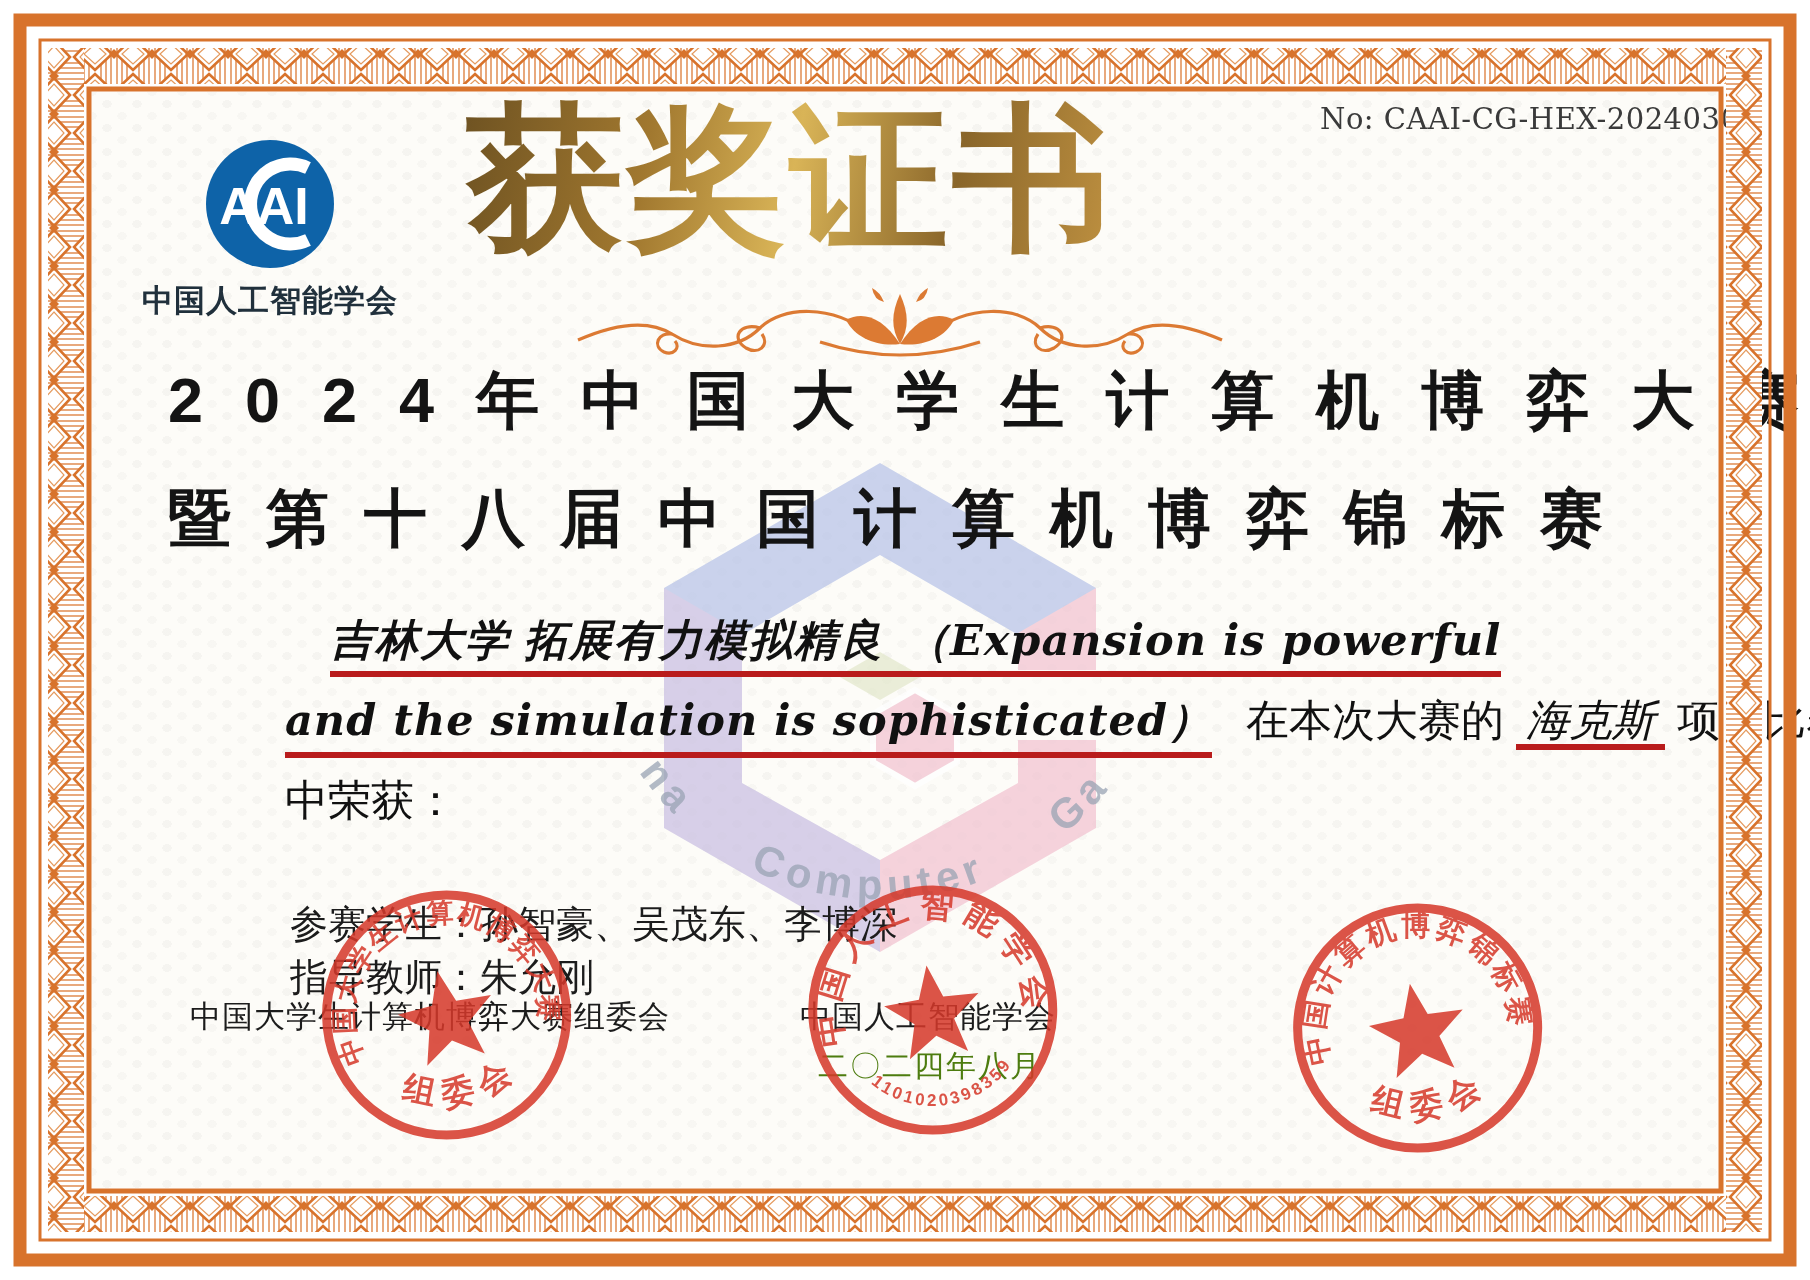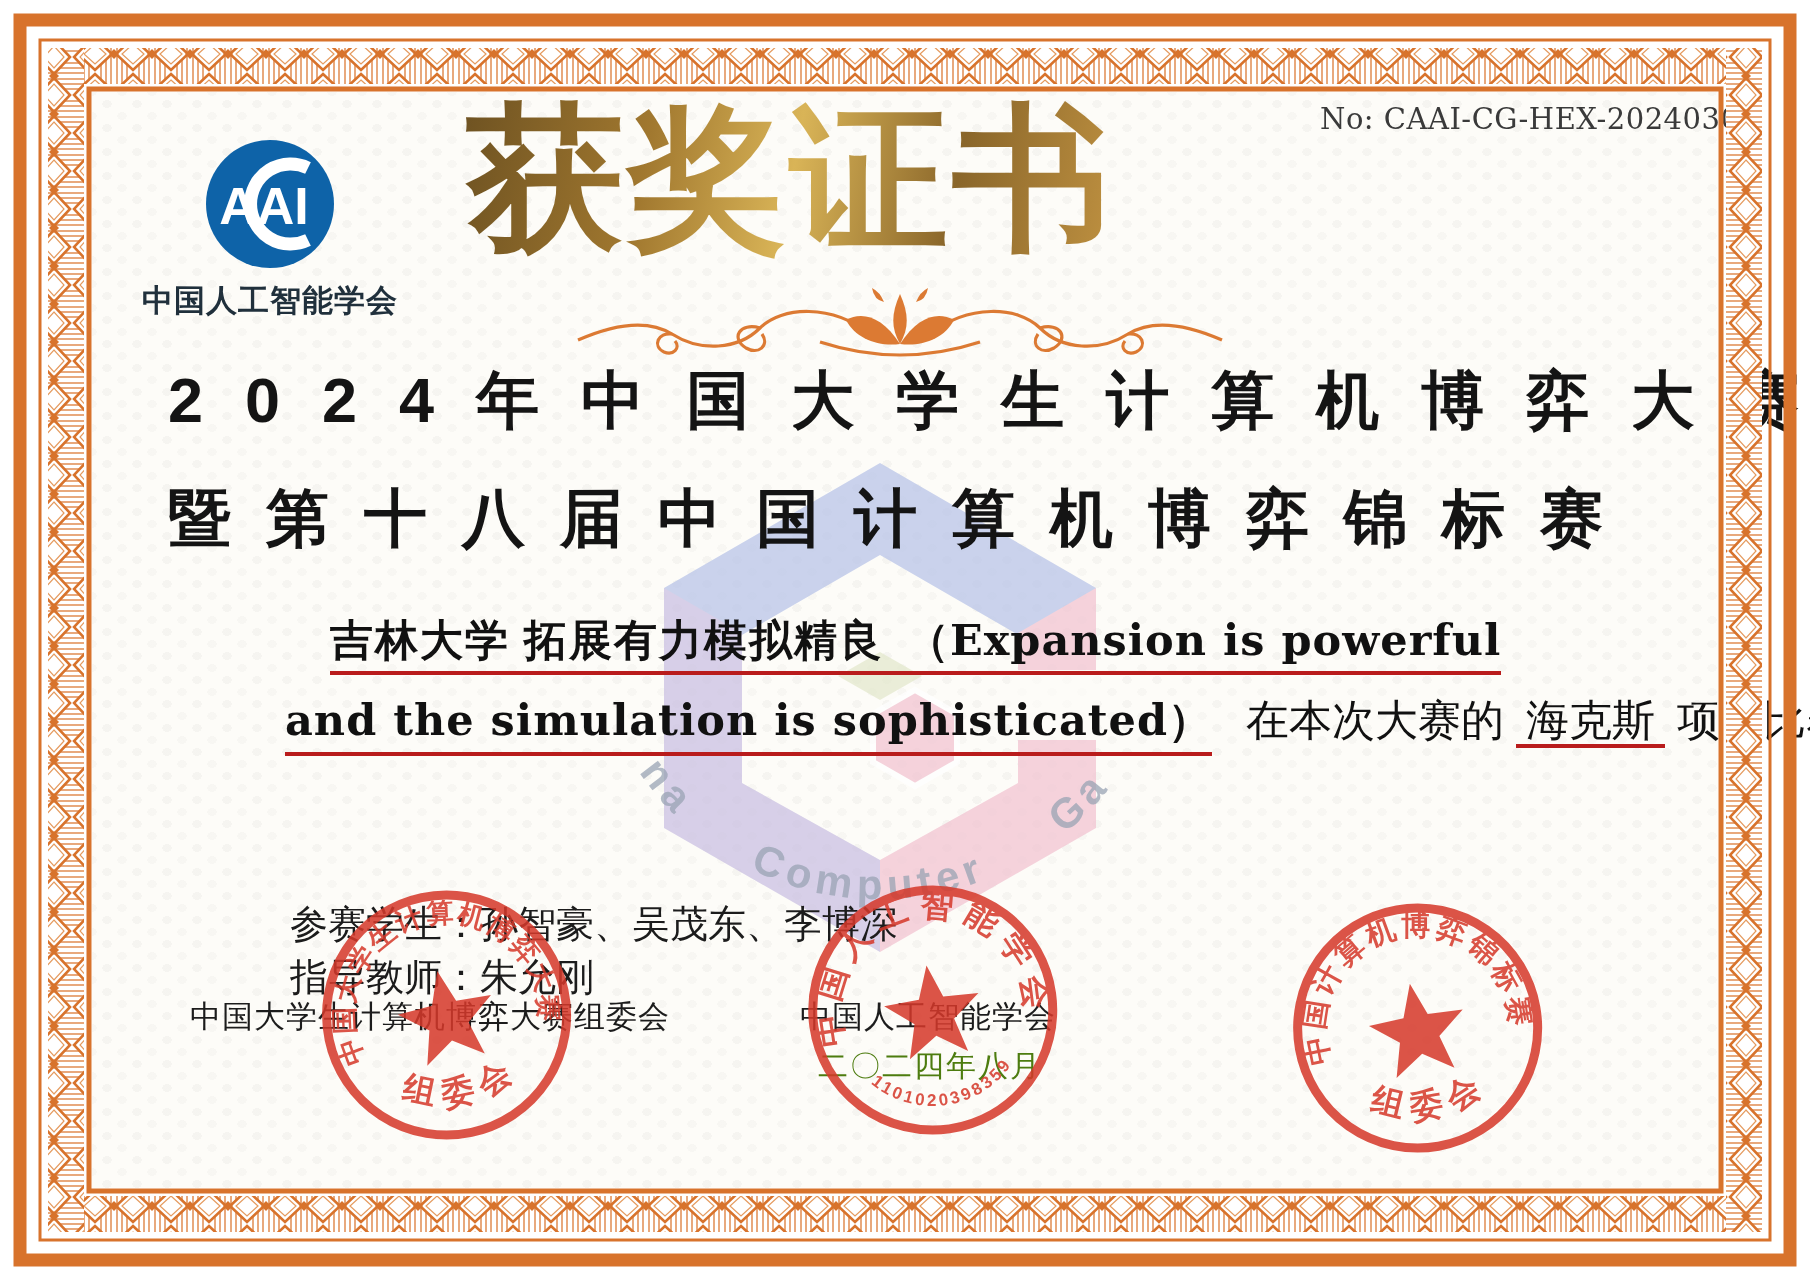--- a/index.html
+++ b/index.html
@@ -45,21 +45,21 @@
   .ornament{position:absolute;left:570px;top:282px;}
 
   .event-line{
     position:absolute;left:168px;white-space:nowrap;
     font-size:63px;font-weight:900;color:#141414;
   }
   .event-line1{top:358px;letter-spacing:42px;}
   .event-line2{top:476px;letter-spacing:35px;}
 
   .body-block{position:absolute;left:285px;top:600px;width:1290px;font-size:43px;color:#111;line-height:80px;white-space:nowrap;}
-  .u{border-bottom:4px solid #b91c1c;padding-bottom:7px;}
+  .u{border-bottom:6px solid #b91c1c;padding-bottom:7px;font-style:italic;}
   .indent{margin-left:45px;}
   .cjk-strong{font-weight:900;letter-spacing:2px;}
   .en-serif{font-family:"DejaVu Serif","Liberation Serif",serif;font-weight:bold;letter-spacing:1px;}
   .proj{padding:0 10px;}
   .gap{display:inline-block;width:22px;}
 
   .award{
     position:absolute;left:868px;top:786px;font-size:78px;font-weight:900;color:#101010;letter-spacing:8px;white-space:nowrap;
   }
 
@@ -192,20 +192,21 @@
     <div class="body-block">
       <div>
         <span class="u indent"><span class="cjk-strong">吉林大学 拓展有力模拟精良</span><span class="gap"></span><span class="en-serif">（Expansion is powerful</span></span>
       </div>
       <div>
         <span class="u en-serif">and the simulation is sophisticated）</span>
         <span class="gap"></span><span>在本次大赛的</span>
         <span class="u proj">海克斯</span>
         <span>项目比赛</span>
       </div>
+      <div>中荣获：</div>
     </div>
 
 
     <div class="people">
       <div>参赛学生：孙智豪、吴茂东、李博深</div>
       <div>指导教师：朱允刚</div>
     </div>
 
     <div class="org org-left">中国大学生计算机博弈大赛组委会</div>
     <div class="org org-center">中国人工智能学会</div>

